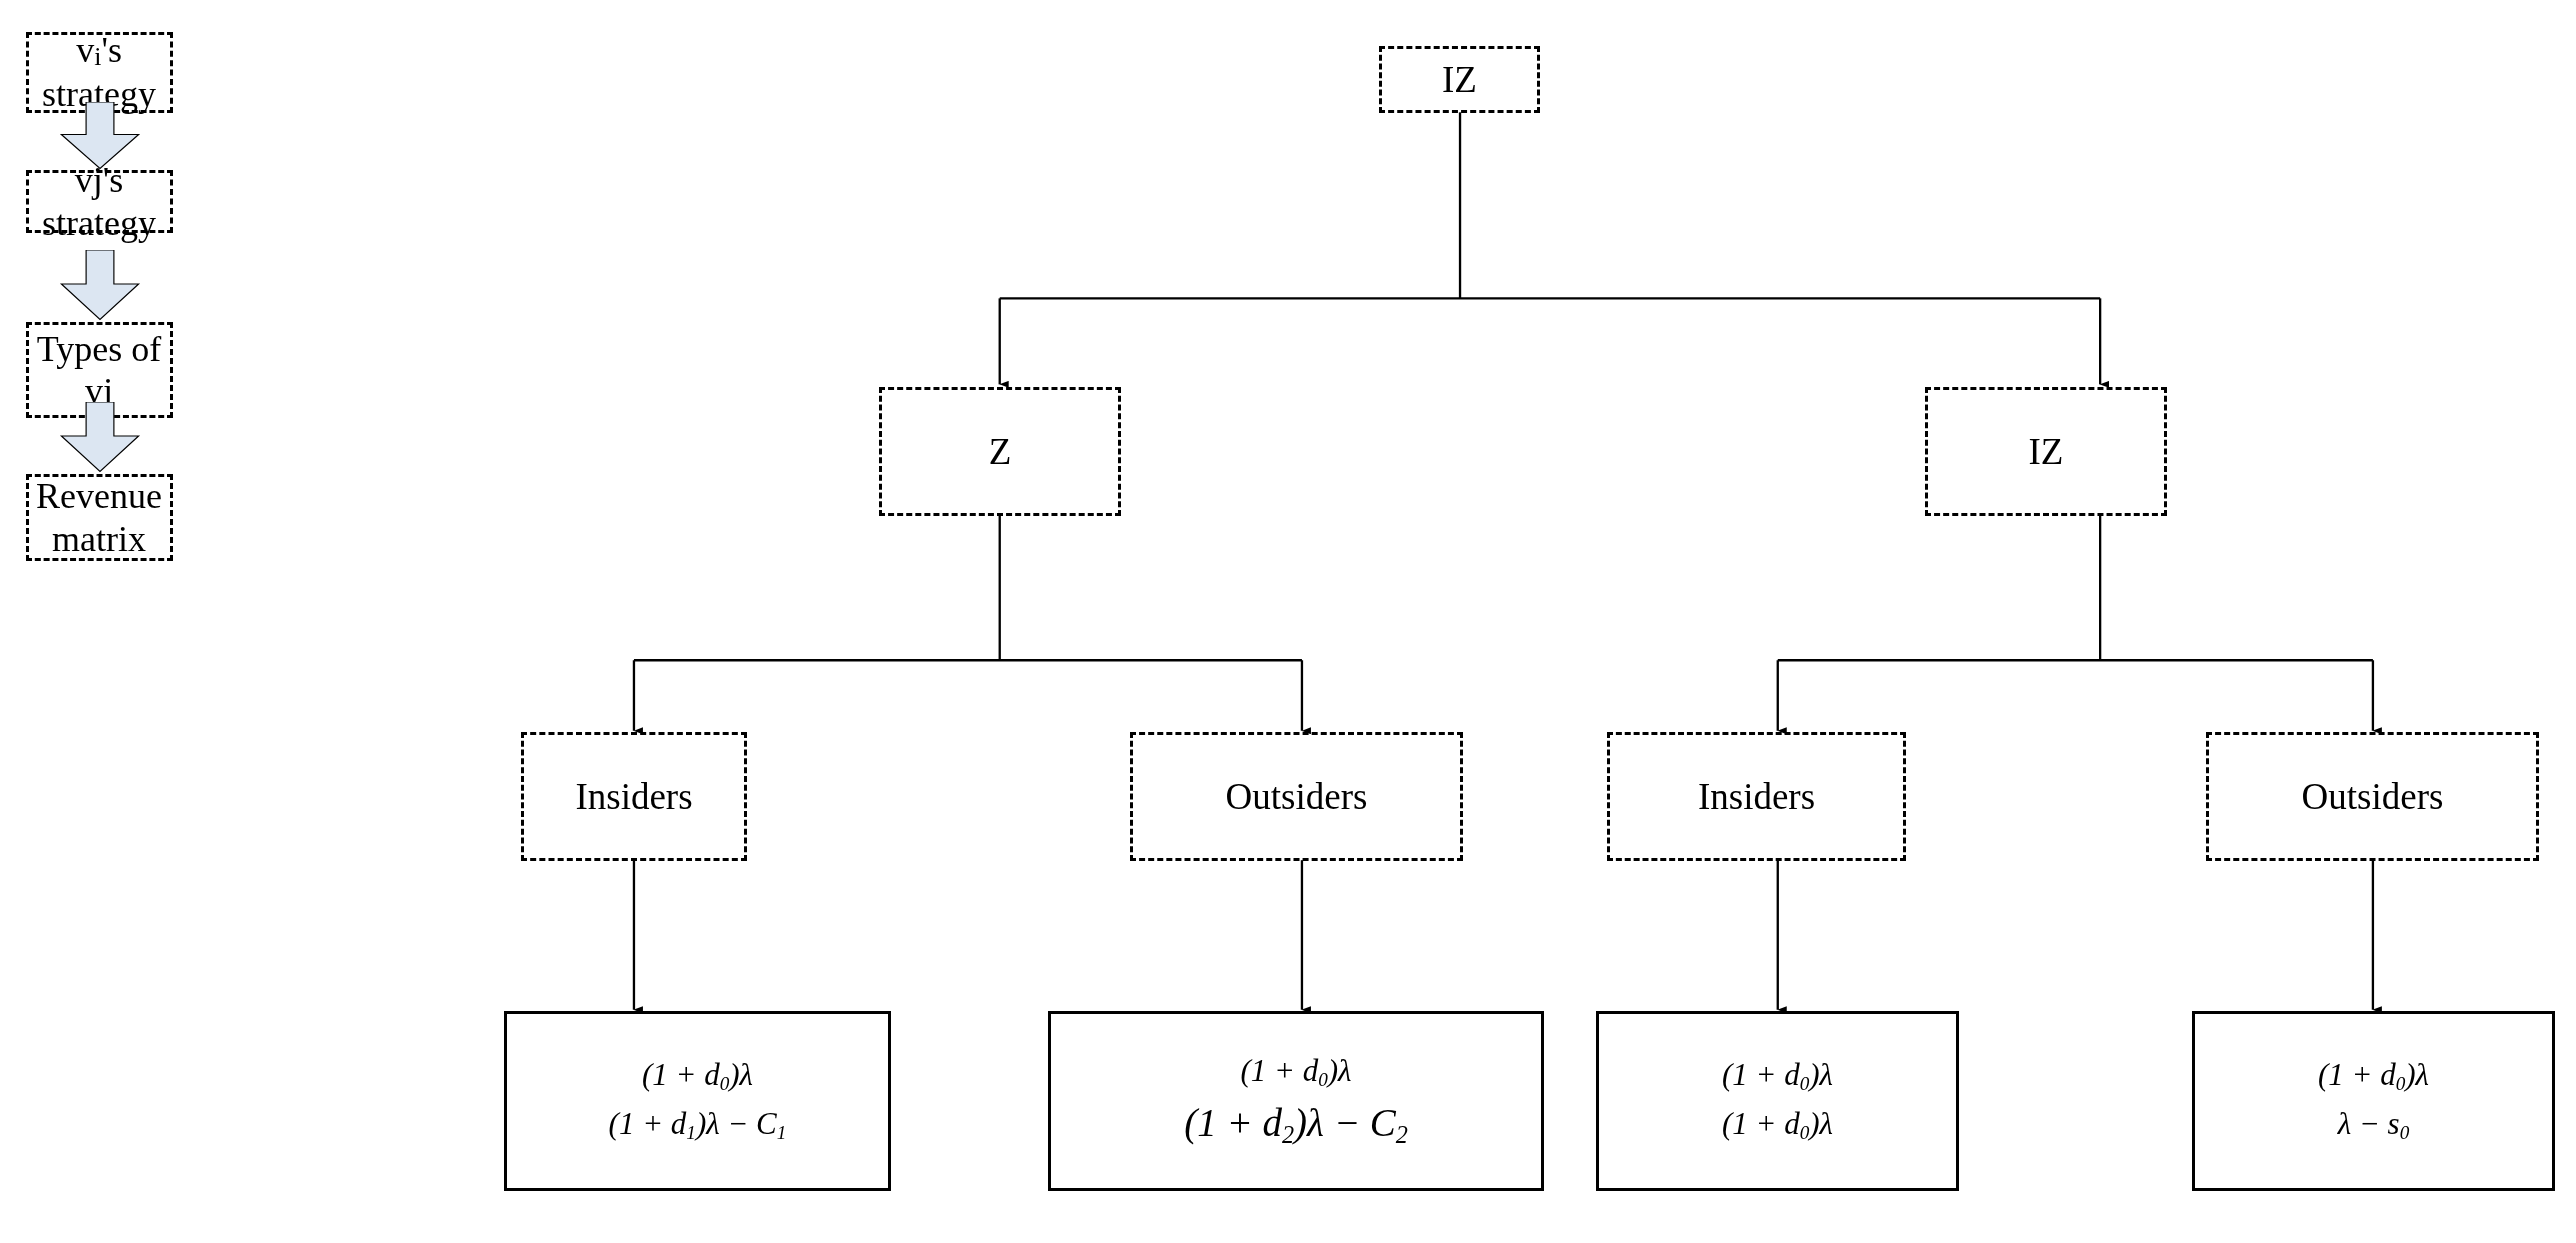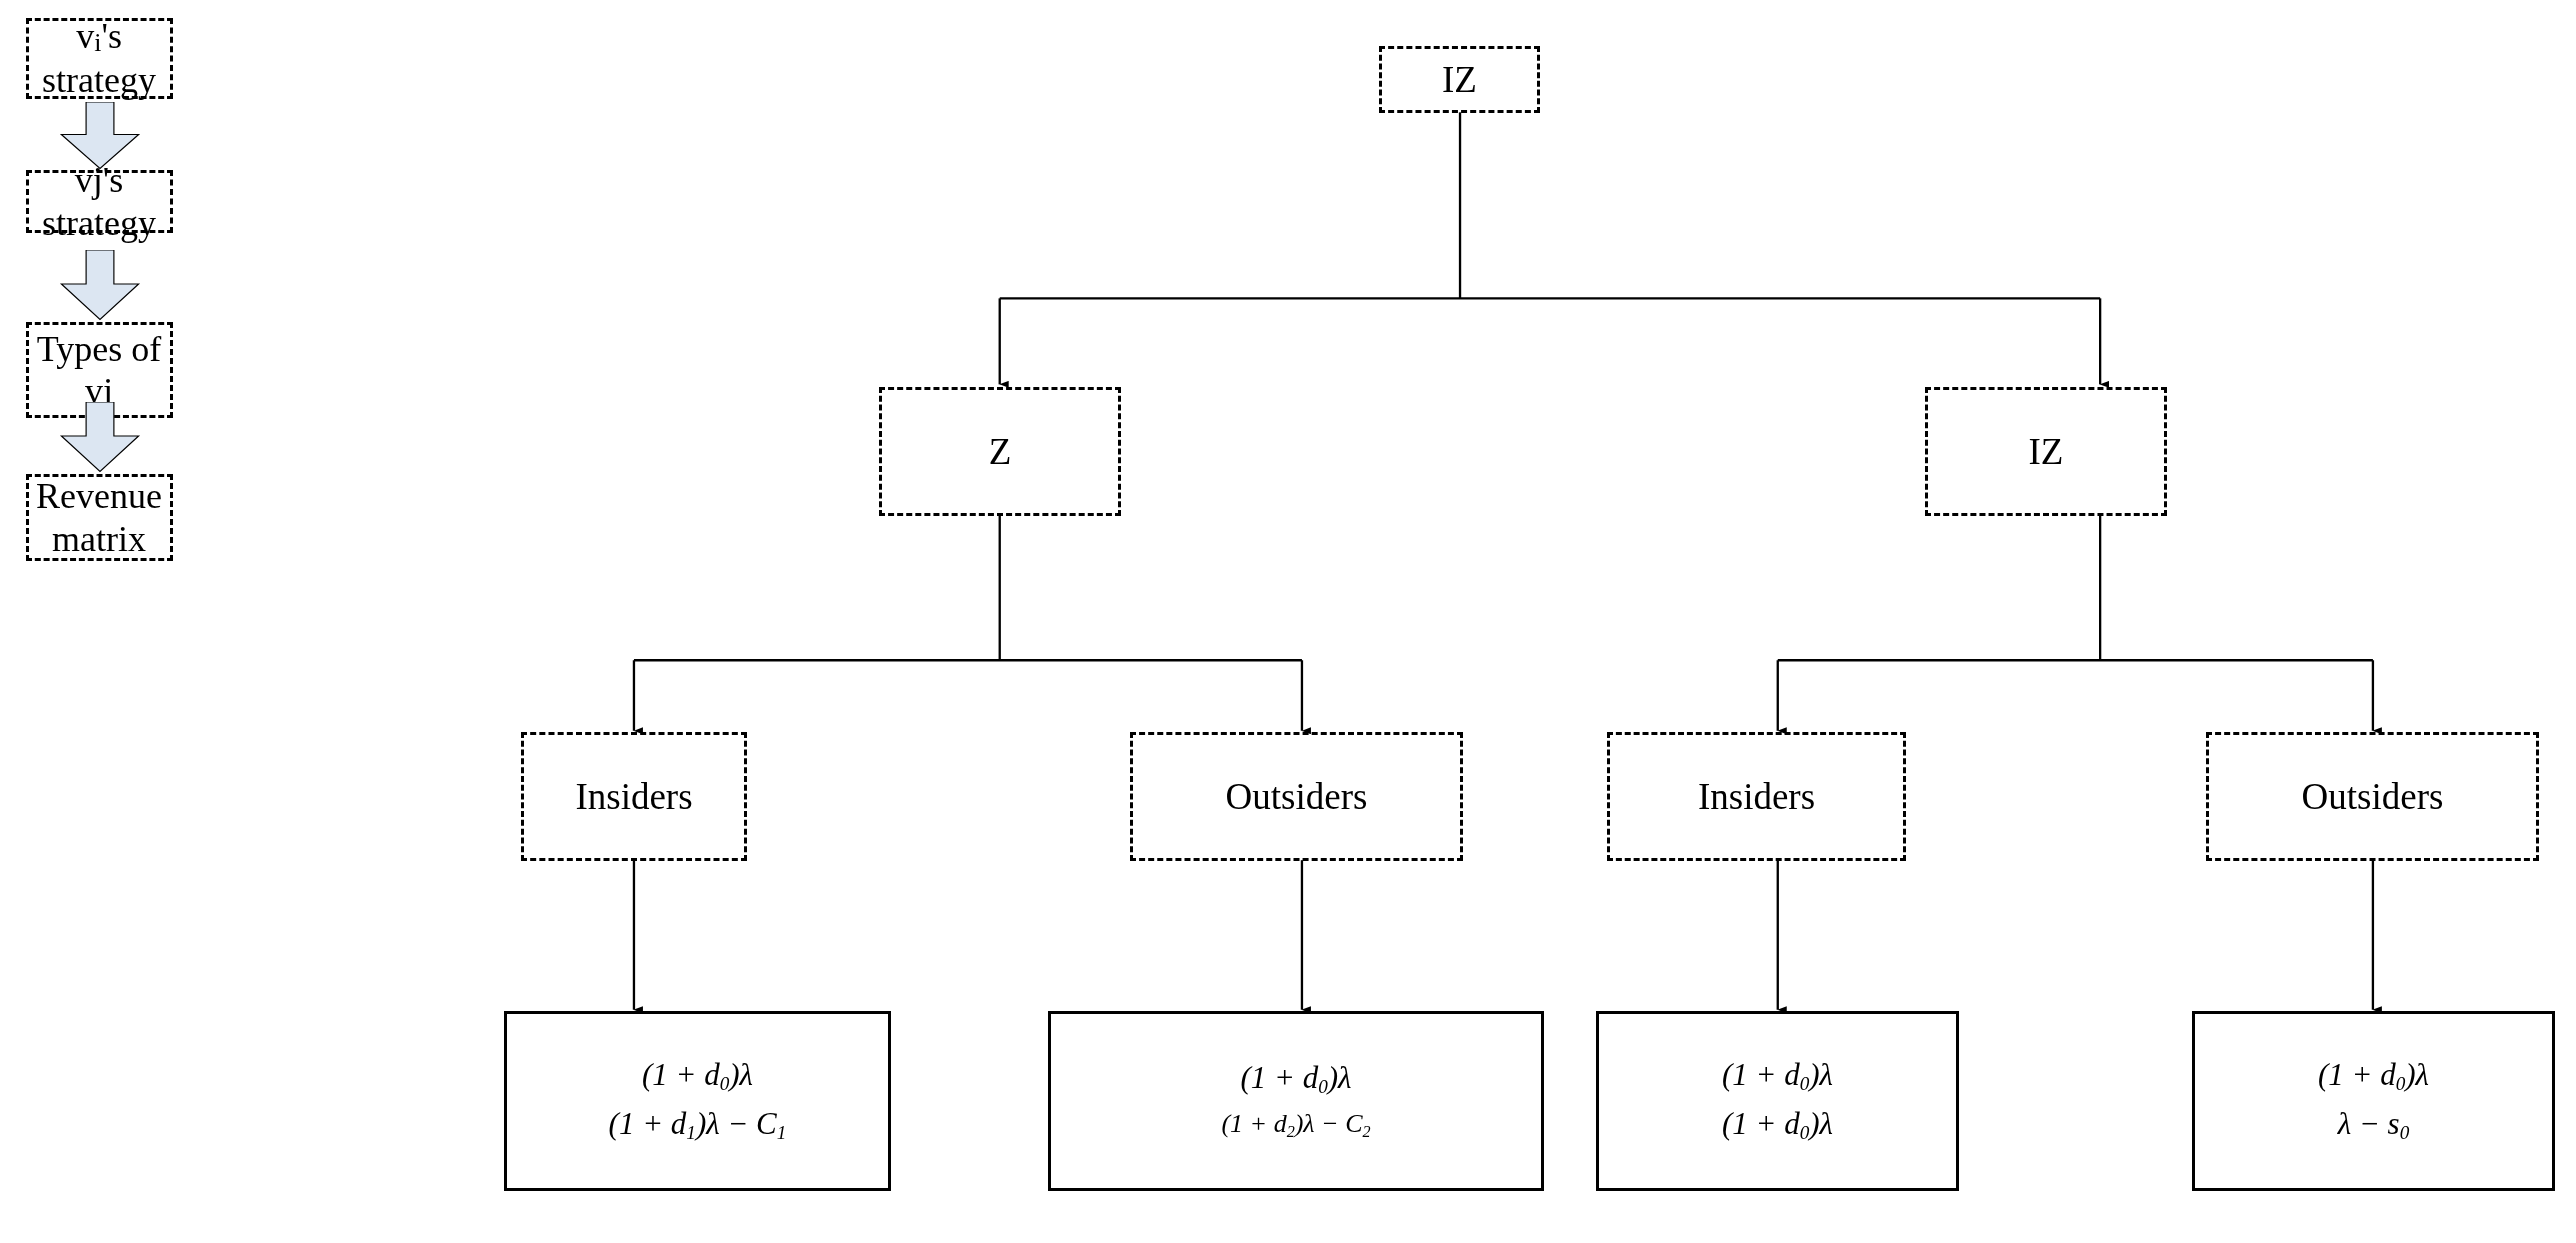--- a/index.html
+++ b/index.html
@@ -70,21 +70,21 @@
     background: transparent;
   }
   .payoff-box .pline {
     display: block;
     white-space: nowrap;
     font-style: italic;
     font-size: 31px;
     line-height: 1.0;
     margin: 7px 0;
   }
-  .payoff-box .pline.big { font-size: 26px; }
+  .payoff-box .pline.big { font-size: 39px; }
   .payoff-box sub {
     font-size: 0.62em;
     font-style: italic;
     vertical-align: -0.28em;
   }
 
   
   #wires {
     position: absolute;
     left: 0; top: 0;
@@ -121,21 +121,21 @@
     <path d="M2294,852 L3062,852" stroke="#000000" stroke-width="3" fill="none"></path>
     <path d="M2294,852 L2294,943" stroke="#000000" stroke-width="3" fill="none" marker-end="url(#arrowhead)"></path>
     <path d="M3062,852 L3062,943" stroke="#000000" stroke-width="3" fill="none" marker-end="url(#arrowhead)"></path>
 
     <path d="M818,1110 L818,1303" stroke="#000000" stroke-width="3" fill="none" marker-end="url(#arrowhead)"></path>
     <path d="M1680,1110 L1680,1303" stroke="#000000" stroke-width="3" fill="none" marker-end="url(#arrowhead)"></path>
     <path d="M2294,1110 L2294,1303" stroke="#000000" stroke-width="3" fill="none" marker-end="url(#arrowhead)"></path>
     <path d="M3062,1110 L3062,1303" stroke="#000000" stroke-width="3" fill="none" marker-end="url(#arrowhead)"></path>
   </svg>
 
-  <div class="flow-box" style="left:25.6px; top:18px; width:147px; height:81px;text-align:center;">
+  <div class="flow-box" style="left:25.6px; top:32px; width:147px; height:81px;text-align:center;">
     <span class="ln"><span>v</span><span class="sub">i</span><span>'s</span></span>
     <span class="ln">strategy</span>
   </div>
 
   <div class="fat-arrow" style="left:58px; top:102px; width:84px; height:68px;">
     <svg width="84" height="68" viewBox="0 0 108 88">
       <path d="M36,0 L72,0 L72,42 L104,42 L54,86 L4,42 L36,42 Z" fill="#dce6f2" stroke="#000000" stroke-width="1.5"></path>
     </svg>
   </div>
 

